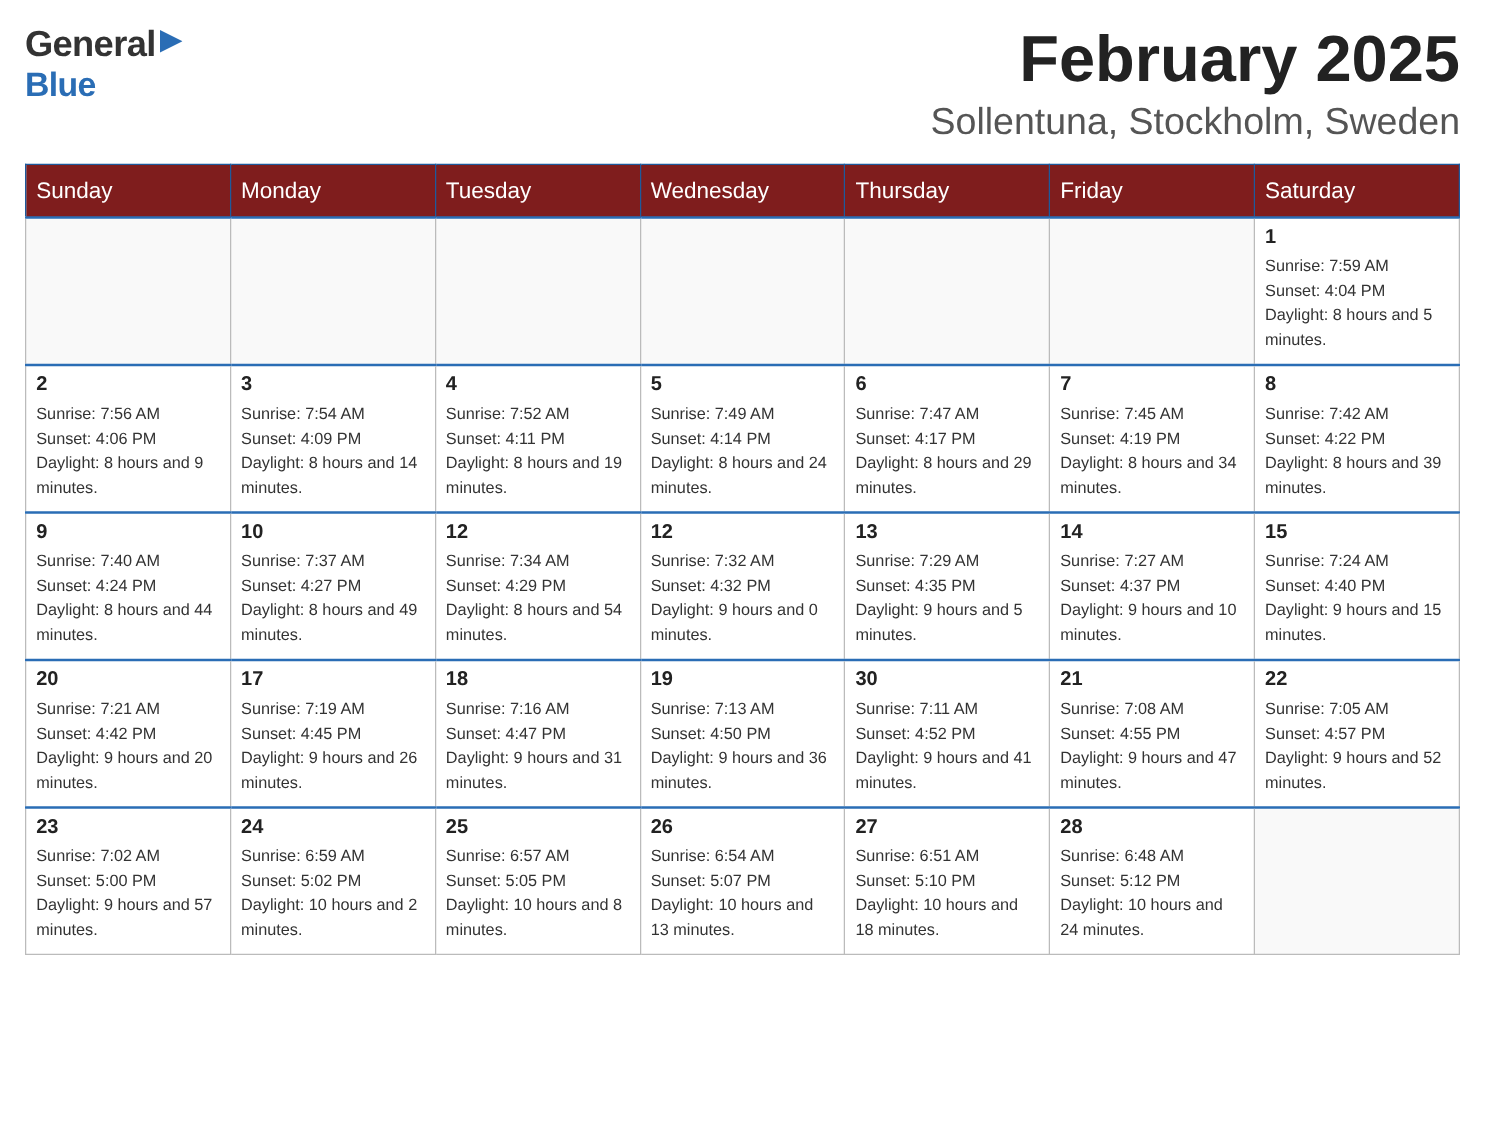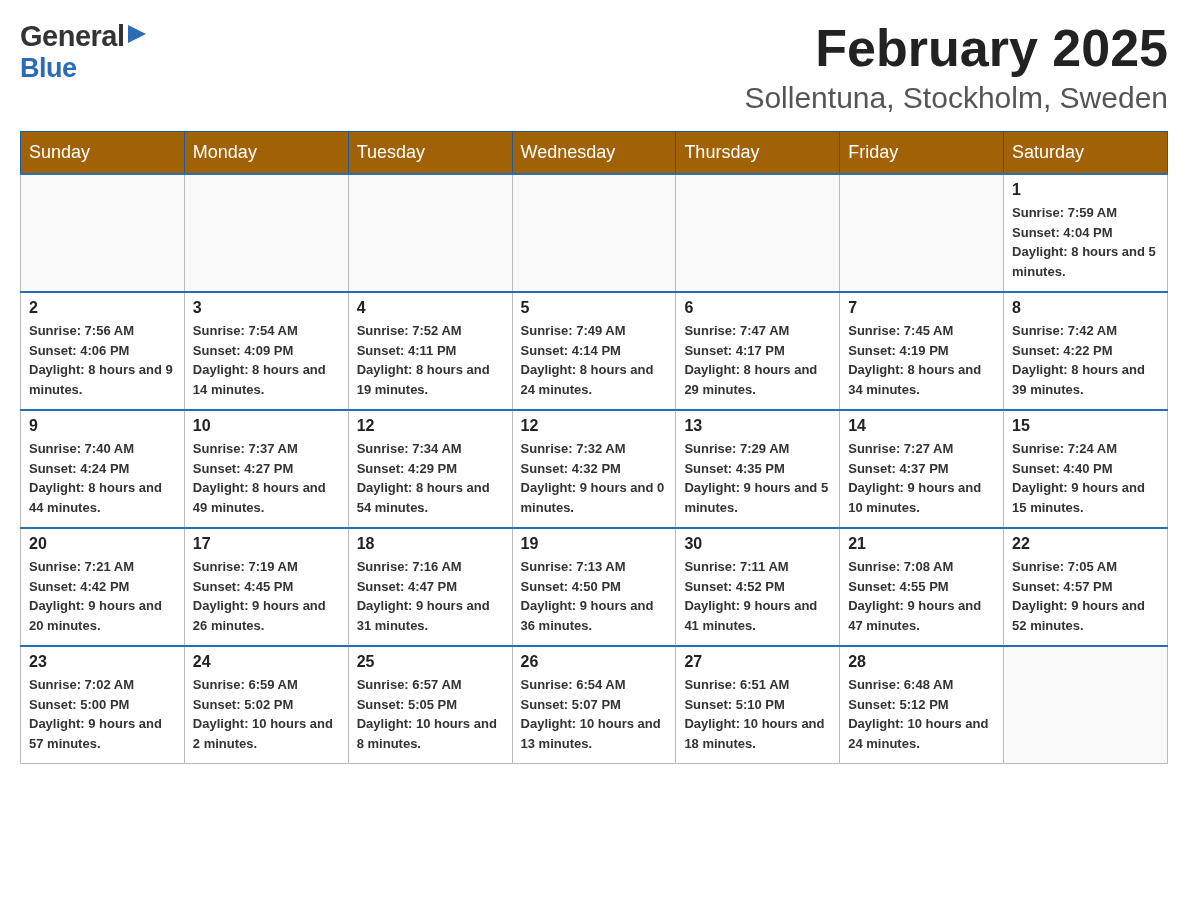--- a/index.html
+++ b/index.html
@@ -29,21 +29,21 @@
       font-size: 30px;
       color: #555;
       margin-top: 4px;
     }
     .calendar {
       width: 100%;
       border-collapse: collapse;
       border: 1px solid #aaa;
     }
     .calendar thead tr th {
-      background-color: #a16207;
+      background-color: #7f1d1d;
       color: #fff;
       font-size: 18px;
       font-weight: normal;
       padding: 10px 8px;
       border: 1px solid #1e5a9c;
       text-align: left;
     }
     .calendar tbody tr td {
       width: 14.28%;
       vertical-align: top;
@@ -63,21 +63,20 @@
       font-size: 16px;
       font-weight: bold;
       display: block;
       margin-bottom: 4px;
       color: #222;
     }
     .day-info {
       font-size: 13px;
       color: #333;
       line-height: 1.5;
-      font-weight: bold;
     }
     .logo-wrapper {
       display: flex;
       flex-direction: column;
       align-items: flex-start;
     }
     .logo-row {
       display: flex;
       align-items: center;
     }

